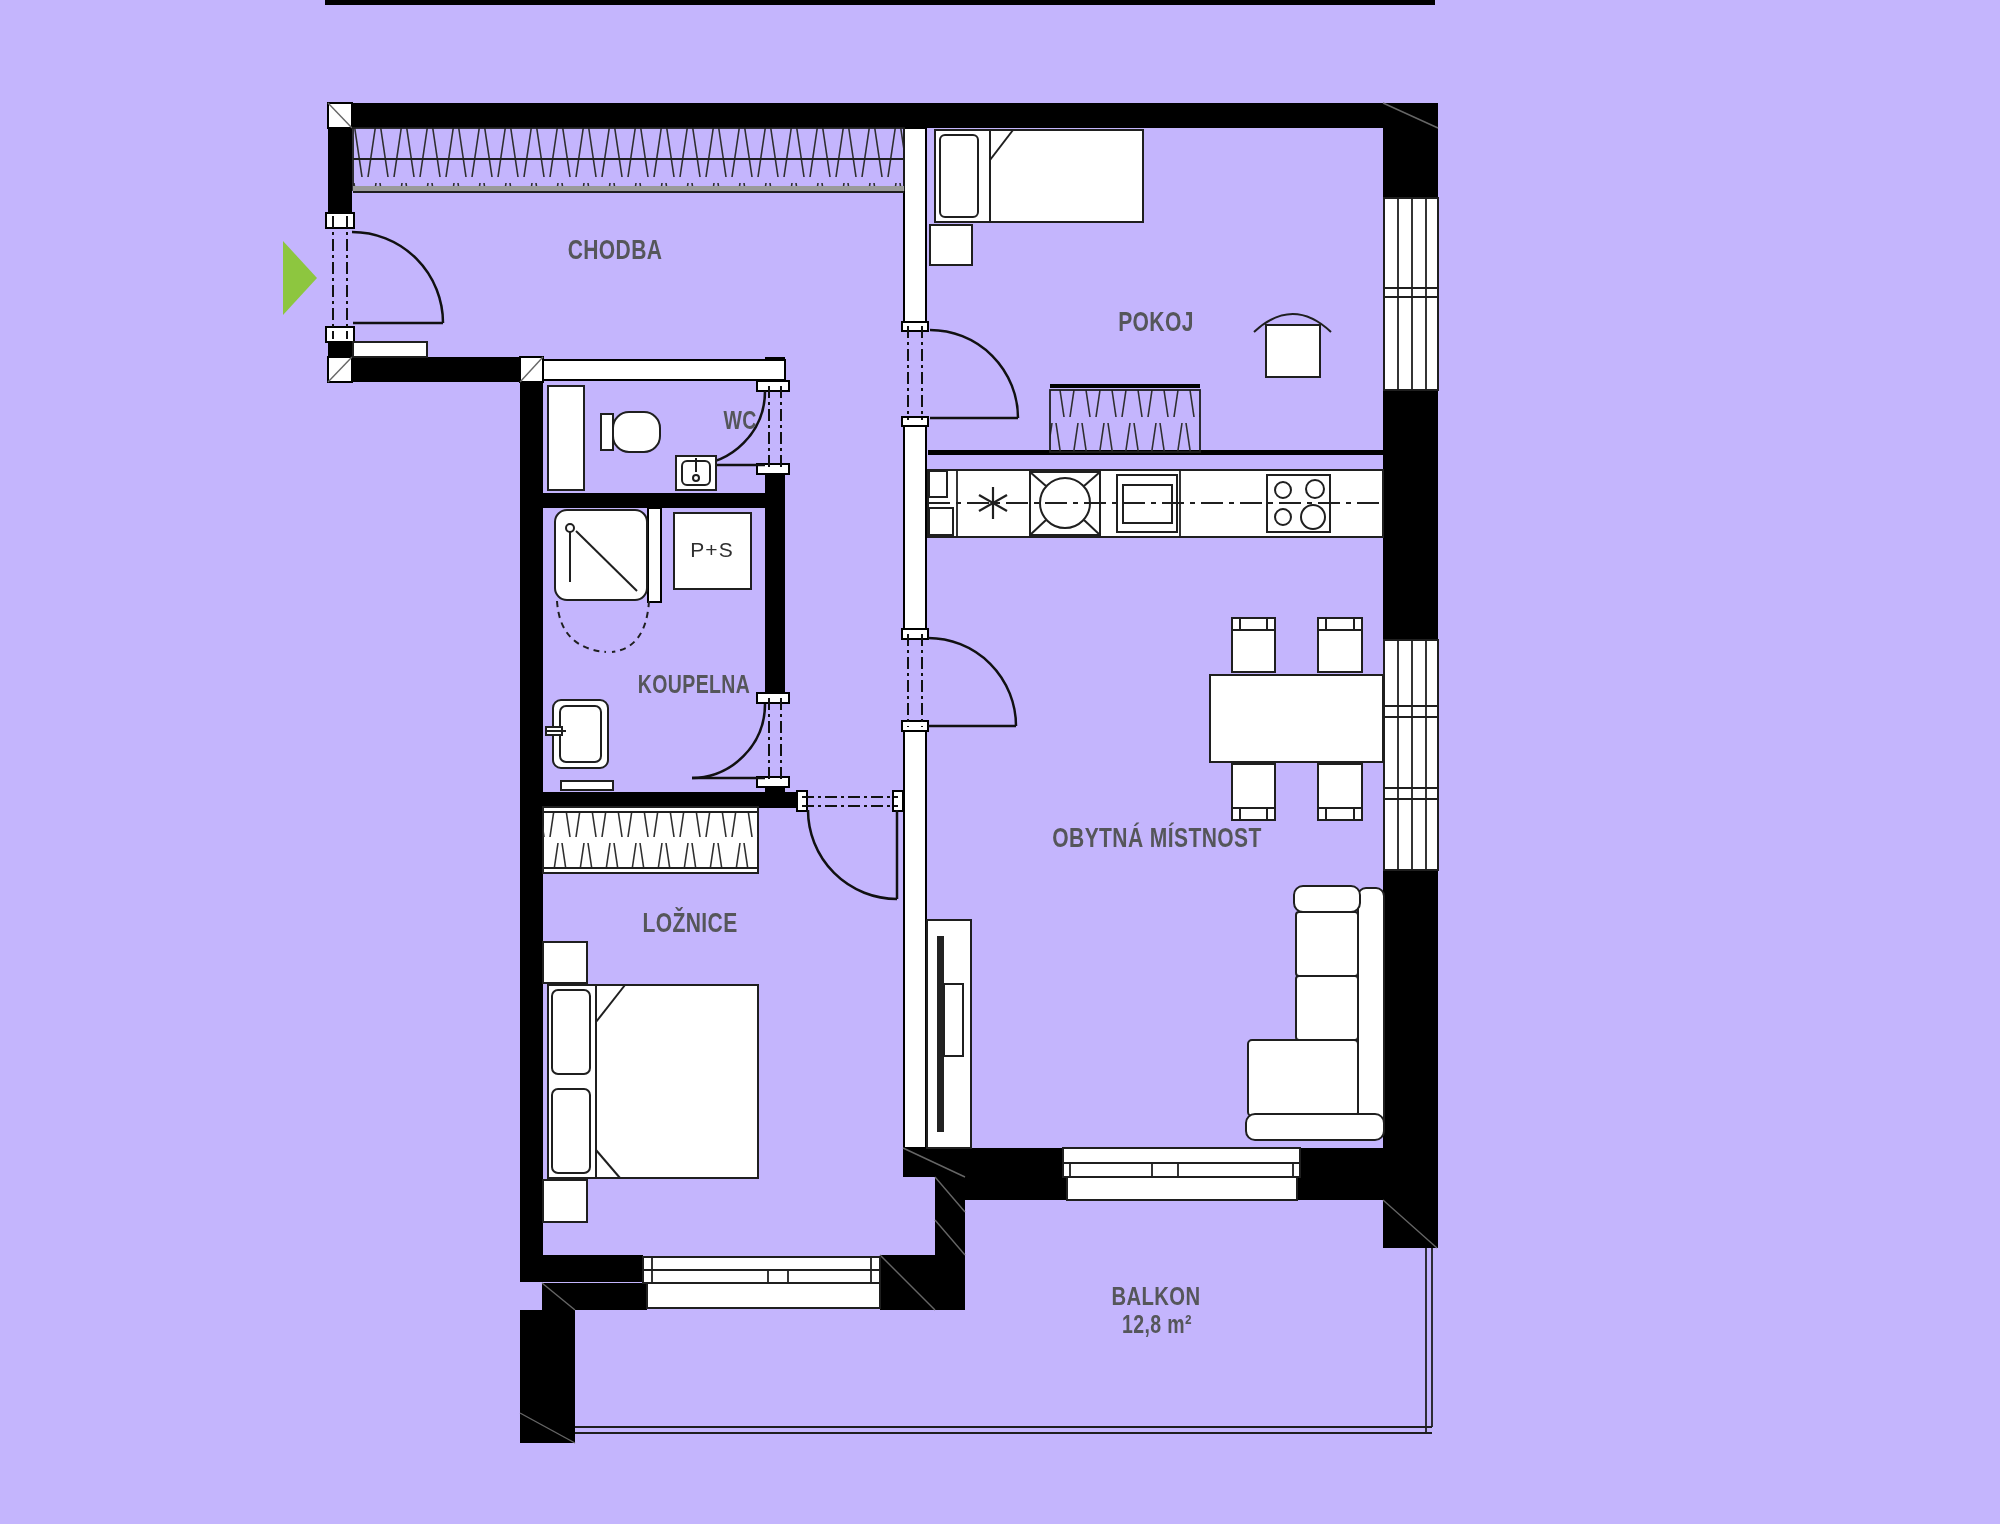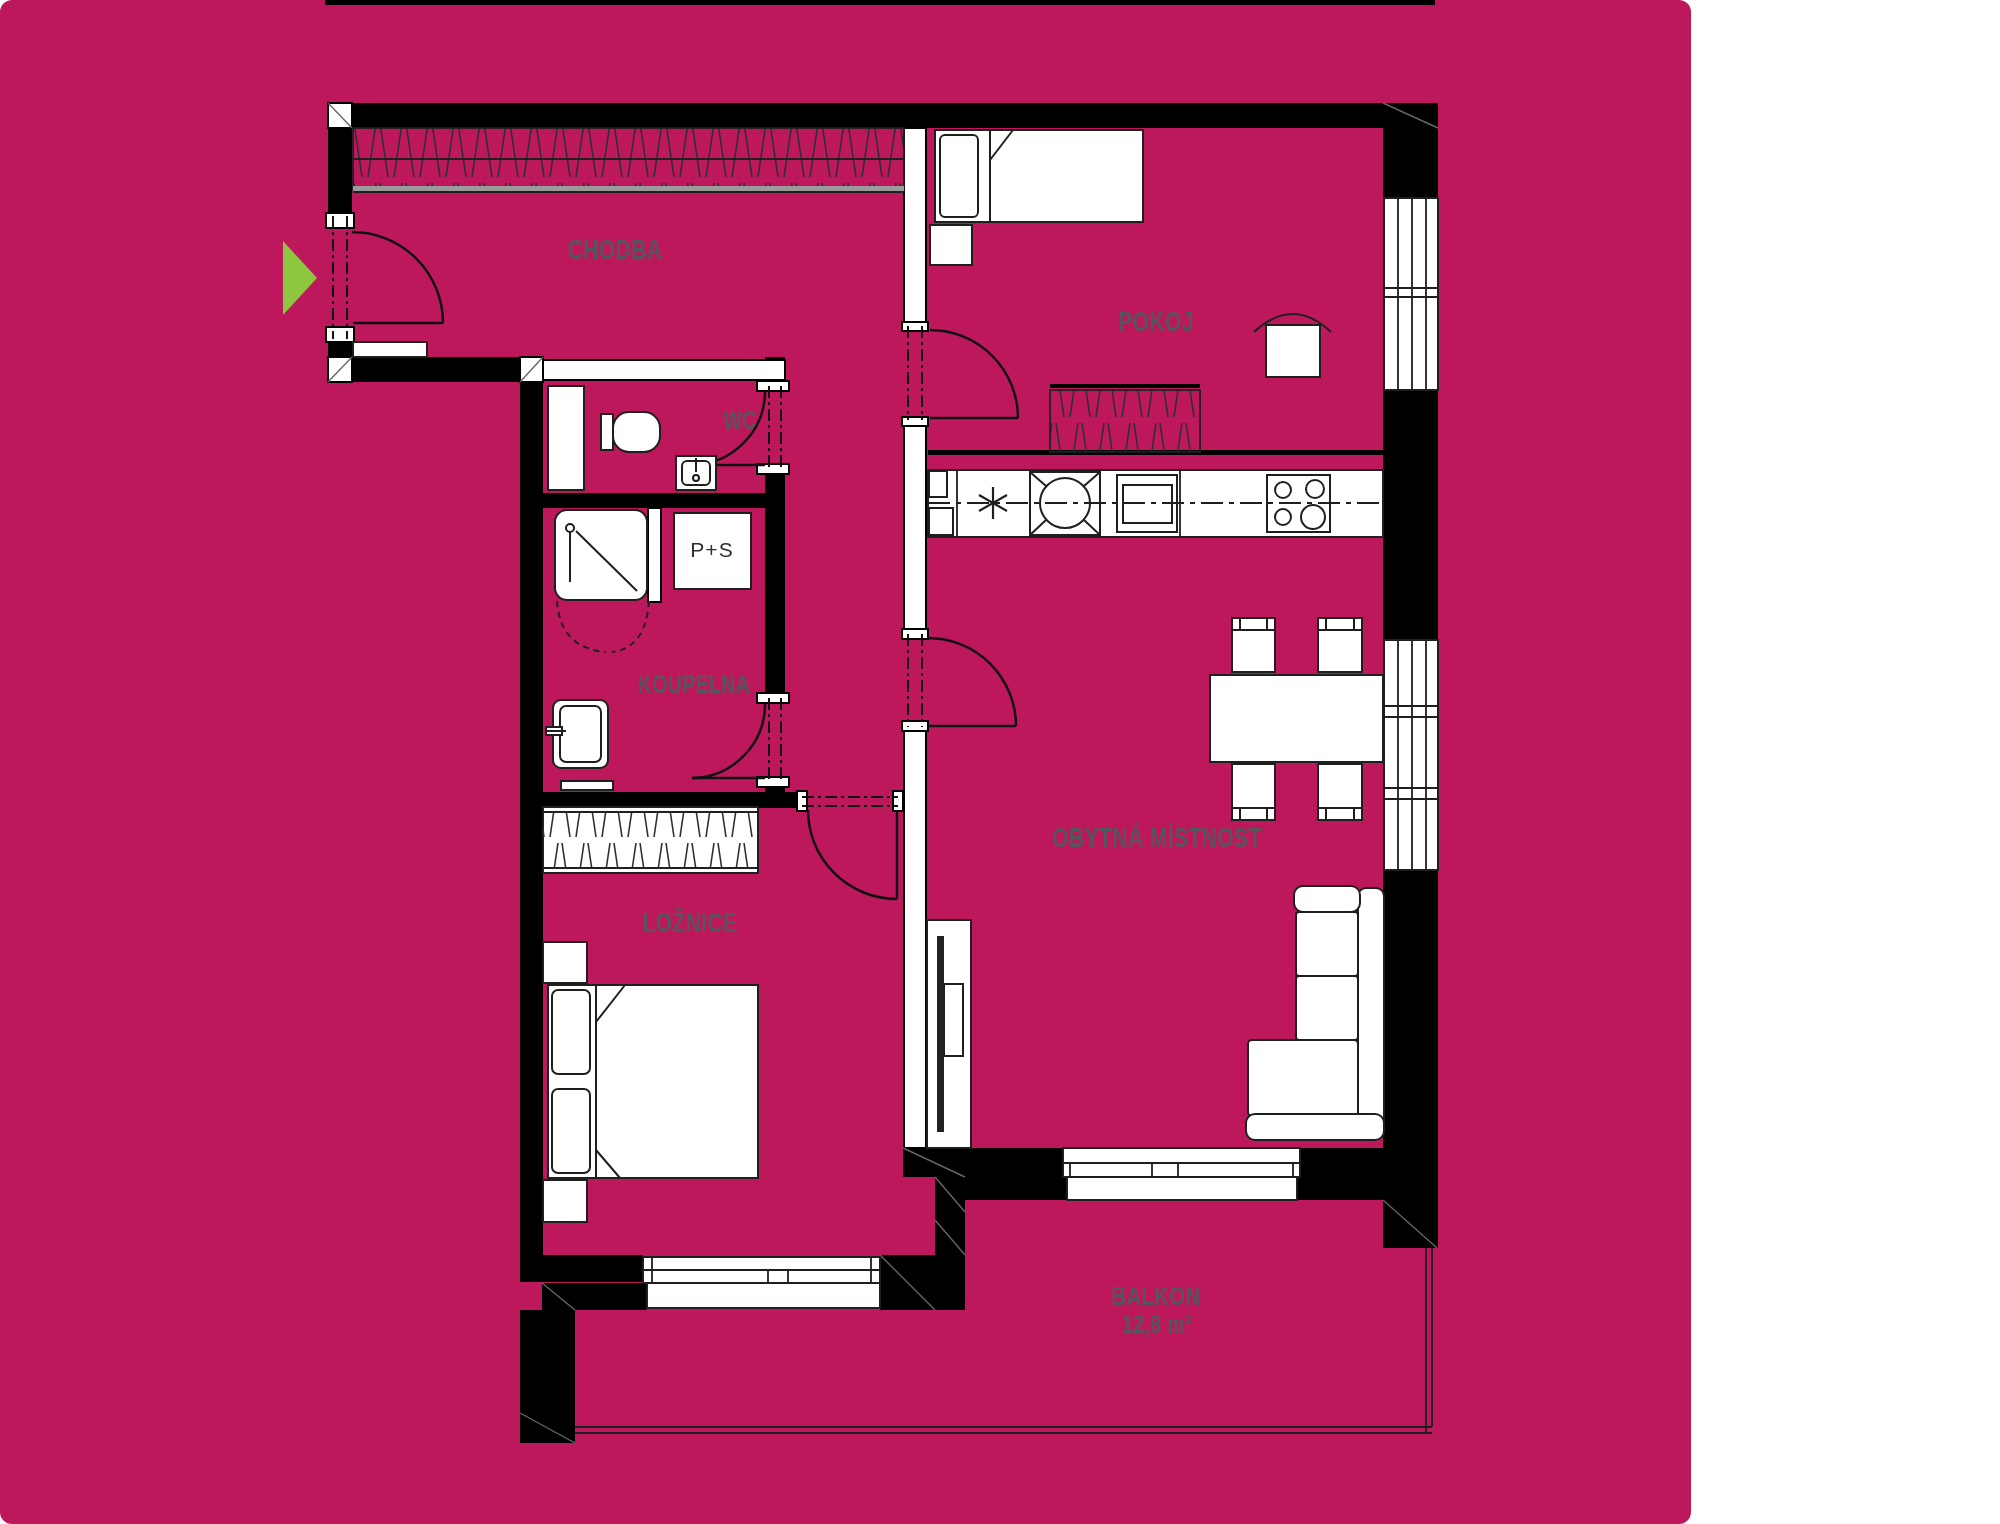--- a/index.html
+++ b/index.html
@@ -1,17 +1,17 @@
 <!DOCTYPE html>
 <html><head>
 <meta charset="utf-8">
 <style>
   html,body{margin:0;padding:0;background:#ffffff;}
-  .stage{position:relative;width:1691px;height:1524px;background:#be185d;overflow:hidden;
-         font-family:"Liberation Sans",sans-serif;border-radius:12px;}
+  .stage{position:relative;width:2000px;height:1524px;background:#c4b5fd;overflow:hidden;
+         font-family:"Liberation Sans",sans-serif;}
   svg{position:absolute;left:0;top:0;}
   .lbl{font-family:"Liberation Sans",sans-serif;font-weight:bold;fill:#55565a;
        text-anchor:middle;dominant-baseline:central;letter-spacing:.5px;}
   .lbl-dark{font-family:"Liberation Sans",sans-serif;font-weight:normal;fill:#2f2f2f;
        text-anchor:middle;dominant-baseline:central;letter-spacing:1px;}
   .wall{fill:#000000;stroke:none;}
   .thinwall{fill:#ffffff;stroke:#000000;stroke-width:2;}
   .furn{fill:#ffffff;stroke:#1f1f1f;stroke-width:2;}
   .furnln{fill:none;stroke:#1f1f1f;stroke-width:2;}
   .door{fill:none;stroke:#111111;stroke-width:2.5;}

